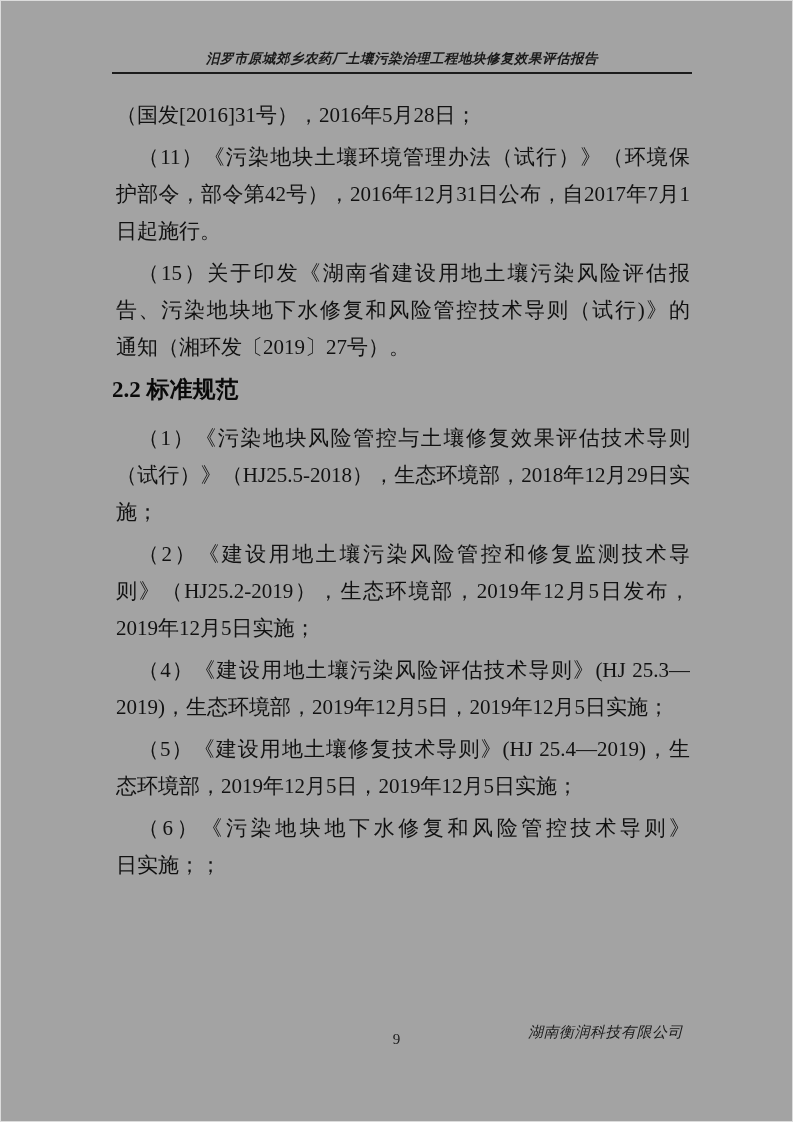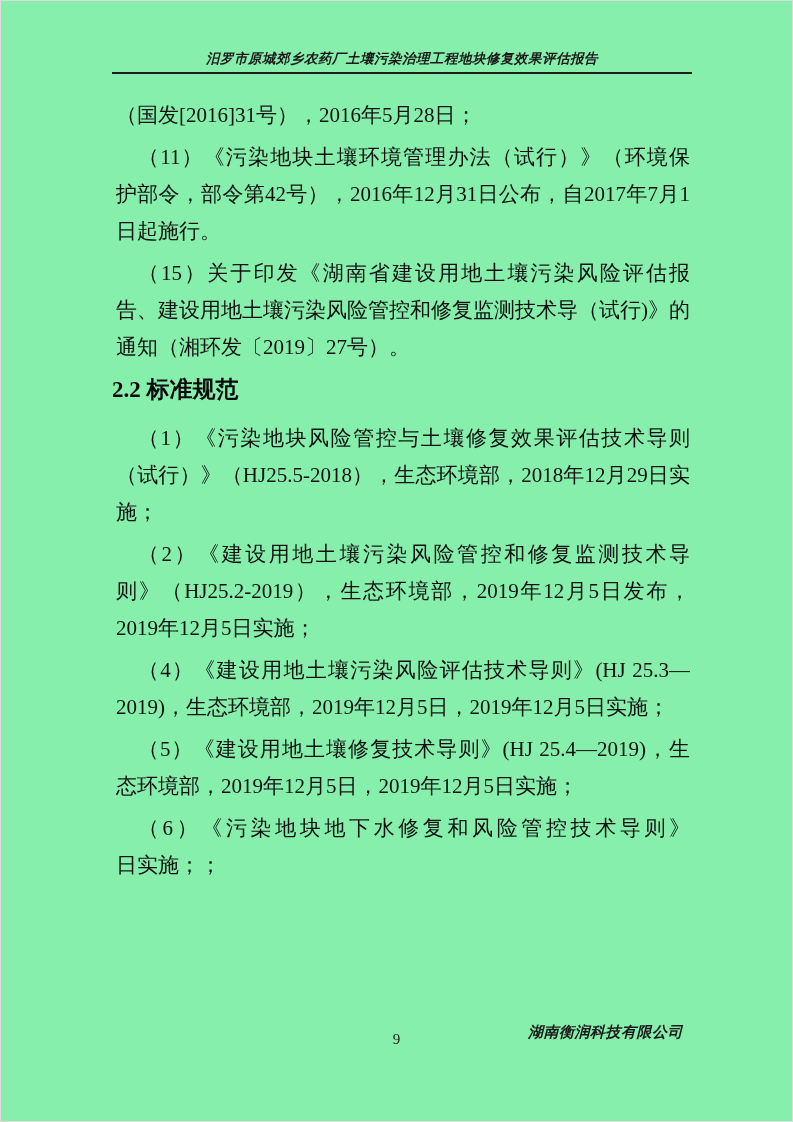--- a/index.html
+++ b/index.html
@@ -4,21 +4,21 @@
 <style>
   html, body {
     margin: 0;
     padding: 0;
     background: #ffffff;
   }
   .page {
     position: relative;
     width: 793px;
     height: 1122px;
-    background: #86efac;
+    background: #a3a3a3;
     box-shadow: inset 0 0 0 1px #dcdcdc;
     overflow: hidden;
     font-family: "Liberation Serif", "DejaVu Serif", serif;
     color: #111111;
   }
   
   .page-header {
     position: absolute;
     top: 0;
     left: 112px;
@@ -81,21 +81,21 @@
     color: #1a1a1a;
   }
   .footer-company {
     position: absolute;
     top: 1023px;
     left: 528px;
     width: 130px;
     text-align: right;
     font-size: 15px;
     font-style: italic;
-    font-weight: 700;
+    font-weight: 400;
     letter-spacing: 0.5px;
     color: #1a1a1a;
     white-space: nowrap;
   }
 </style>
 </head>
 <body>
 
 <div class="page">
 
@@ -108,21 +108,21 @@
       <div class="para">
         <div class="line last">（国发[2016]31号），2016年5月28日；</div>
       </div>
       <div class="para">
         <div class="line first-indent">（11）《污染地块土壤环境管理办法（试行）》（环境保</div>
         <div class="line">护部令，部令第42号），2016年12月31日公布，自2017年7月1</div>
         <div class="line last">日起施行。</div>
       </div>
       <div class="para">
         <div class="line first-indent">（15）关于印发《湖南省建设用地土壤污染风险评估报</div>
-        <div class="line">告、建设用地土壤污染风险管控和修复监测技术导（试行)》的</div>
+        <div class="line">告、污染地块地下水修复和风险管控技术导则（试行)》的</div>
         <div class="line last">通知（湘环发〔2019〕27号）。</div>
       </div>
       <div class="section-heading">2.2 标准规范</div>
       <div class="para">
         <div class="line first-indent">（1）《污染地块风险管控与土壤修复效果评估技术导则</div>
         <div class="line">（试行）》（HJ25.5-2018），生态环境部，2018年12月29日实</div>
         <div class="line last">施；</div>
       </div>
       <div class="para">
         <div class="line first-indent">（2）《建设用地土壤污染风险管控和修复监测技术导</div>

